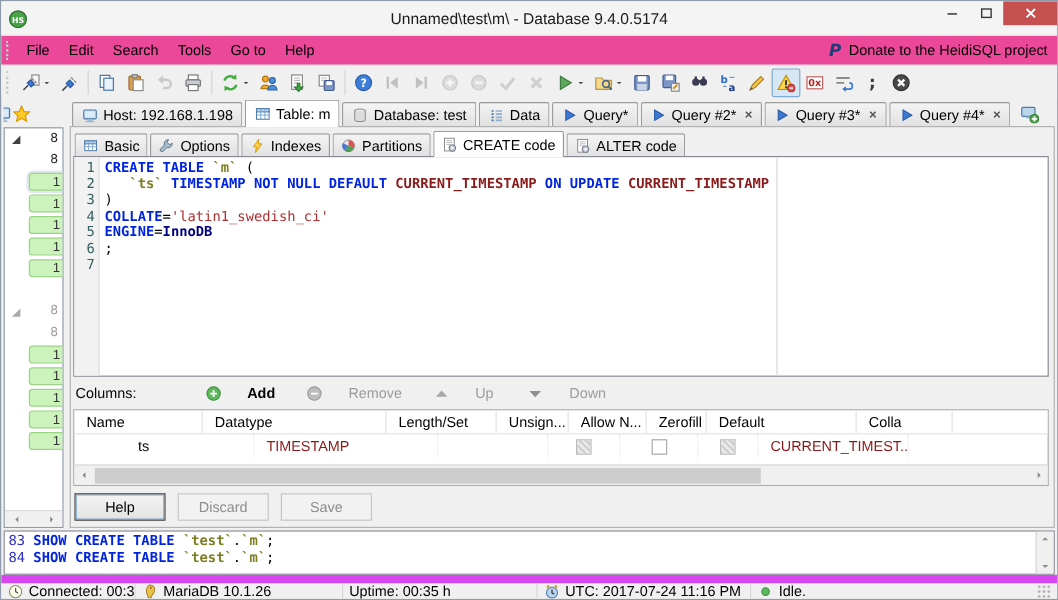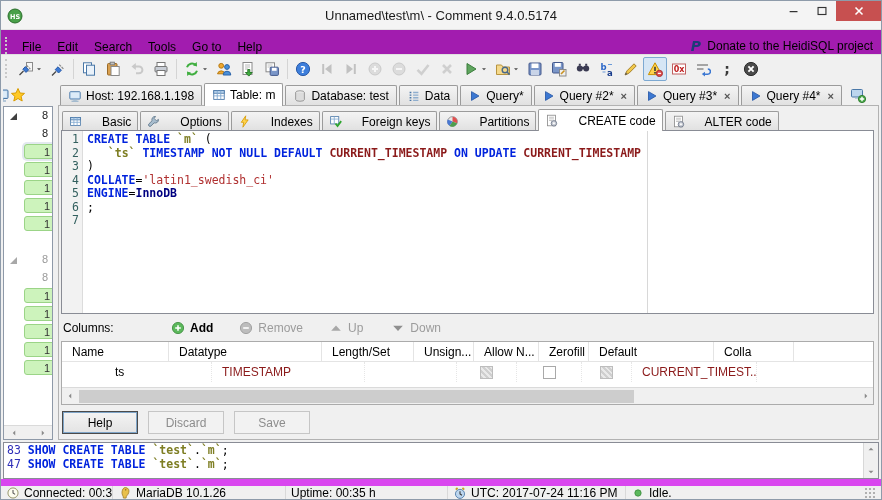--- a/index.html
+++ b/index.html
@@ -9,21 +9,21 @@
     display:flex;flex-direction:column;position:relative;overflow:hidden;}
   svg{display:block;}
   
   .titlebar{height:28px;position:relative;display:flex;align-items:center;background:#F4F4F4;flex:0 0 auto;}
   .app-icon{width:18px;height:18px;margin:4px 0 0 6px;}
   .title-text{position:absolute;left:0;right:0;top:7px;text-align:center;font-size:13px;color:#1A1A1A;}
   .win-controls{margin-left:auto;display:flex;align-items:flex-start;height:100%;z-index:2;}
   .win-btn{width:28px;height:20px;display:flex;align-items:center;justify-content:center;}
   .win-btn.close{width:45px;background:#C75050;}
   
-  .menubar{height:25px;display:flex;align-items:flex-end;border-top:1px solid #E3E3E3;background:#a21caf;flex:0 0 auto;}
+  .menubar{height:25px;display:flex;align-items:center;border-top:1px solid #E3E3E3;background:#ec4899;flex:0 0 auto;}
   .grip{width:7px;height:70%;border-left:2px dotted #C9C9C9;margin:0 2px 0 4px;}
   .menu-item{padding:4px 8px;cursor:default;}
   .donate{margin-left:auto;display:flex;align-items:center;gap:3px;padding-right:8px;}
   
   .toolbar{height:28px;display:flex;align-items:center;background:#F0F0F0;border-top:1px solid #E0E0E0;flex:0 0 auto;}
   .tbtn{width:24px;height:24px;display:flex;align-items:center;justify-content:center;border:1px solid transparent;border-radius:2px;position:relative;}
   .tbtn.dd{width:32px;}
   .tbtn .arr{margin-left:1px;}
   .tbtn.checked{background:#D6E6F5;border-color:#7DA9D2;}
   .tbtn.disabled{opacity:.45;filter:grayscale(70%);}
@@ -50,40 +50,40 @@
   .tab{height:21px;display:flex;align-items:center;gap:4px;padding:0 7px;margin-right:2px;
     border:1px solid #9B9B9B;border-bottom:none;border-radius:2px 2px 0 0;
     background:linear-gradient(#F4F4F4,#E0E0E0);white-space:nowrap;position:relative;}
   .tab.active{background:#FFFFFF;height:23px;z-index:3;}
   .tab .closex{color:#555;font-weight:bold;font-size:11px;margin-left:3px;}
   .addtab{margin-left:6px;margin-bottom:3px;}
   
   .panel{flex:1;border:1px solid #B2B2B2;background:#F0F0F0;margin-top:-1px;z-index:1;
     display:flex;flex-direction:column;padding:3px 4px 0 2px;min-height:0;}
   .subtabs{height:22px;display:flex;align-items:flex-end;padding-left:1px;flex:0 0 auto;}
-  .subtab{height:20px;display:flex;align-items:center;gap:20px;padding:0 6px;margin-right:2px;
+  .subtab{height:20px;display:flex;align-items:center;gap:5px;padding:0 6px;margin-right:2px;
     border:1px solid #9B9B9B;border-bottom:none;border-radius:2px 2px 0 0;
     background:linear-gradient(#F4F4F4,#E0E0E0);white-space:nowrap;}
   .subtab.active{background:#fff;height:22px;z-index:2;position:relative;}
   
   .editor{flex:1;background:#fff;border:1px solid #898C95;margin-top:-1px;position:relative;
     font-family:"DejaVu Sans Mono",monospace;font-size:11.5px;line-height:13.5px;display:flex;min-height:120px;}
   .gutter{width:21px;background:#F2F2F2;border-right:1px solid #DCDCDC;text-align:right;padding:2px 3px 0 0;color:#33605F;flex:0 0 auto;}
   .codearea{flex:1;padding:2px 0 0 4px;white-space:pre;overflow:hidden;position:relative;}
   .guide{position:absolute;left:585px;top:0;bottom:0;width:1px;background:#D8D8D8;}
   .tok-kw{color:#0023DD;font-weight:bold;}
   .tok-id{color:#7E7E23;font-weight:bold;}
   .tok-lit{color:#8B1A1A;font-weight:bold;}
   .tok-str{color:#B03030;}
   .tok-eng{color:#000080;font-weight:bold;text-align:center;}
   .tok-pl{color:#000;}
   
   .colbar{height:27px;display:flex;align-items:center;flex:0 0 auto;padding-left:2px;}
   .colbar .clabel{width:108px;}
-  .colact{display:flex;align-items:center;gap:5px;margin-right:26px;}
+  .colact{display:flex;align-items:center;gap:21px;margin-right:26px;}
   .colact .alabel{font-weight:bold;}
   .colact.disabled .alabel{font-weight:normal;color:#9C9C9C;}
   
   .grid{height:64px;background:#fff;border:1px solid #ABABAB;overflow:hidden;position:relative;flex:0 0 auto;}
   .gridheader{display:flex;height:20px;background:#fff;border-bottom:1px solid #E4E4E4;}
   .hcell{flex:0 0 auto;border-right:1px solid #E4E4E4;padding:3px 0 0 10px;overflow:hidden;white-space:nowrap;}
   .gridrow{display:flex;height:20px;padding-left:43px;}
   .gcell{flex:0 0 auto;border-right:1px dotted #E6E6E6;padding:3px 0 0 10px;overflow:hidden;white-space:nowrap;display:flex;align-items:center;padding-top:0;}
   .gcell.maroon{color:#8B1A1A;}
   .checkbox{width:13px;height:13px;border:1px solid #A9A9A9;background:#fff;margin:0 auto;}
@@ -116,21 +116,21 @@
 
 <div class="window">
 
   <div class="titlebar">
     <span class="app-icon">
         <svg width="16" height="16" viewBox="0 0 16 16" xmlns="http://www.w3.org/2000/svg" style="font-family:'DejaVu Sans',sans-serif">
           <circle cx="8" cy="8" r="7" fill="#49A049" stroke="#2A6E2A"></circle>
           <text x="8" y="10.8" font-size="6.5" fill="#fff" text-anchor="middle" font-weight="bold">HS</text>
         </svg>
       </span>
-    <span class="title-text">Unnamed\test\m\ - Comment 9.4.0.5174</span>
+    <span class="title-text">Unnamed\test\m\ - Database 9.4.0.5174</span>
     <span class="win-controls">
       <span class="win-btn">
           <svg width="14" height="14" viewBox="0 0 16 16" xmlns="http://www.w3.org/2000/svg" style="font-family:'DejaVu Sans',sans-serif">
             <rect x="3" y="8" width="9" height="1.4" fill="#333"></rect>
           </svg>
         </span>
       <span class="win-btn">
           <svg width="14" height="14" viewBox="0 0 16 16" xmlns="http://www.w3.org/2000/svg" style="font-family:'DejaVu Sans',sans-serif">
             <rect x="3.5" y="4" width="9" height="8" fill="none" stroke="#333" stroke-width="1.3"></rect>
           </svg>
@@ -641,30 +641,20 @@
               </span>
               <span>Options</span>
             </span>
             <span class="subtab">
               <span>
                 <svg width="13" height="13" viewBox="0 0 16 16" xmlns="http://www.w3.org/2000/svg" style="font-family:'DejaVu Sans',sans-serif">
                   <path d="M9.5 1 L4 9 H7 L6 15 L12.5 6 H8.8 Z" fill="#FFD34D" stroke="#D69A00"></path>
                 </svg>
               </span>
               <span>Indexes</span>
-            </span>
-            <span class="subtab">
-              <span>
-                <svg width="13" height="13" viewBox="0 0 16 16" xmlns="http://www.w3.org/2000/svg" style="font-family:'DejaVu Sans',sans-serif">
-                  <rect x="2" y="2" width="10" height="9" fill="#fff" stroke="#4A78A8"></rect>
-                  <path d="M2 5 h10 M6.5 2 v9" stroke="#7FA8D0"></path>
-                  <path d="M8 10.5 l2.5 3 L15 7.5" stroke="#2EA52E" stroke-width="2.2" fill="none"></path>
-                </svg>
-              </span>
-              <span>Foreign keys</span>
             </span>
             <span class="subtab">
               <span>
                 <svg width="13" height="13" viewBox="0 0 16 16" xmlns="http://www.w3.org/2000/svg" style="font-family:'DejaVu Sans',sans-serif">
                   <circle cx="8" cy="8" r="6" fill="#E8E8E8" stroke="#888"></circle>
                   <path d="M8 8 V2 A6 6 0 0 1 13.6 10 Z" fill="#E05050"></path>
                   <path d="M8 8 L13.6 10 A6 6 0 0 1 4.2 13.1 Z" fill="#4D9E4D"></path>
                   <path d="M8 8 L4.2 13.1 A6 6 0 0 1 2.2 5.5 Z" fill="#4A78D2"></path>
                 </svg>
               </span>
@@ -797,21 +787,21 @@
             <span class="btn default">Help</span>
             <span class="btn disabled">Discard</span>
             <span class="btn disabled">Save</span>
           </div>
       </div>
     </div>
   </div>
 
   <div class="log" id="log">
     <div class="logline"><span class="lognum">83 </span><span class="tok-kw">SHOW CREATE TABLE</span><span class="tok-pl"> </span><span class="tok-id">`test`</span><span class="tok-pl">.</span><span class="tok-id">`m`</span><span class="tok-pl">;</span></div>
-      <div class="logline"><span class="lognum">47 </span><span class="tok-kw">SHOW CREATE TABLE</span><span class="tok-pl"> </span><span class="tok-id">`test`</span><span class="tok-pl">.</span><span class="tok-id">`m`</span><span class="tok-pl">;</span></div>
+      <div class="logline"><span class="lognum">84 </span><span class="tok-kw">SHOW CREATE TABLE</span><span class="tok-pl"> </span><span class="tok-id">`test`</span><span class="tok-pl">.</span><span class="tok-id">`m`</span><span class="tok-pl">;</span></div>
       <div class="logscroll">
       <span>
           <svg width="10" height="10" viewBox="0 0 16 16" xmlns="http://www.w3.org/2000/svg" style="font-family:'DejaVu Sans',sans-serif">
             <path d="M4 10 L8 6 L12 10 Z" fill="#8A8A8A"></path>
           </svg>
         </span>
       <span>
           <svg width="10" height="10" viewBox="0 0 16 16" xmlns="http://www.w3.org/2000/svg" style="font-family:'DejaVu Sans',sans-serif">
             <path d="M4 6 L8 10 L12 6 Z" fill="#8A8A8A"></path>
           </svg>

